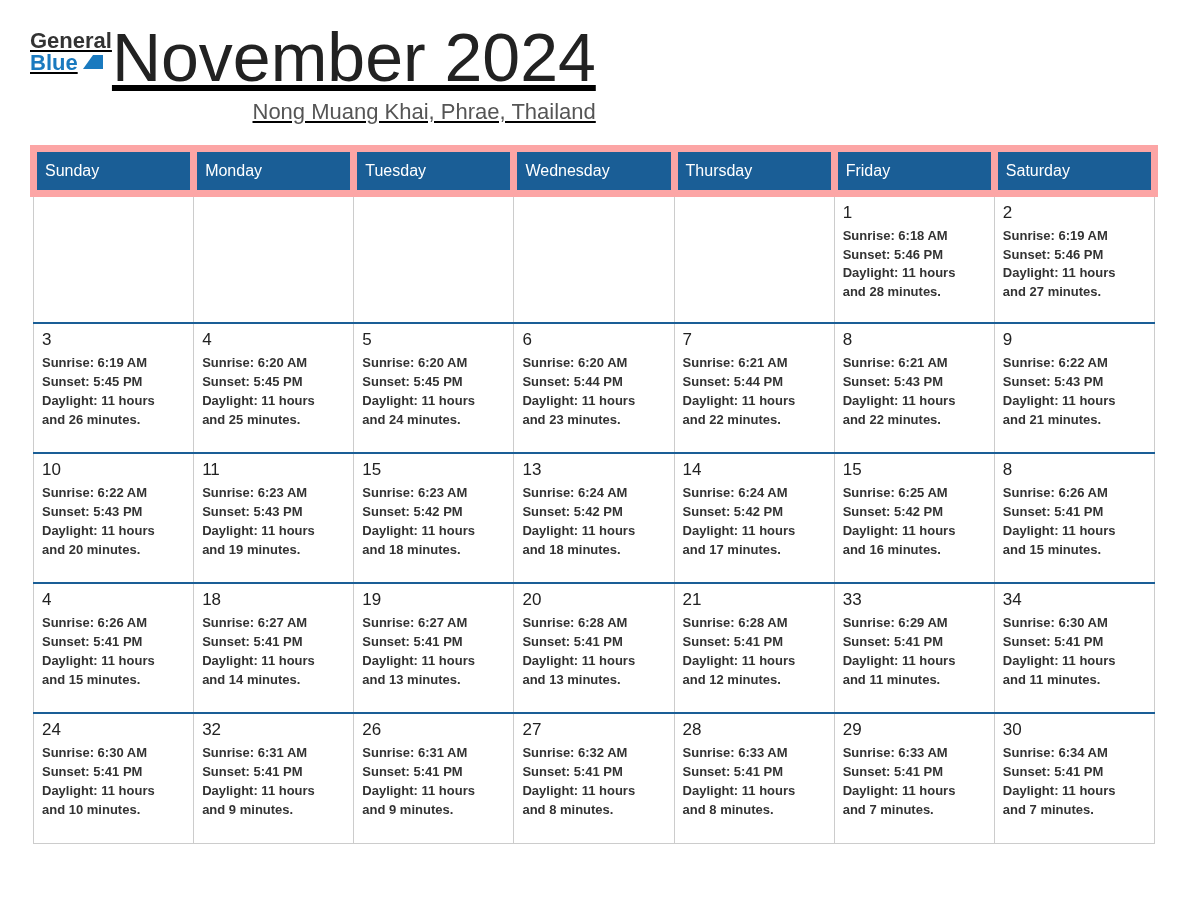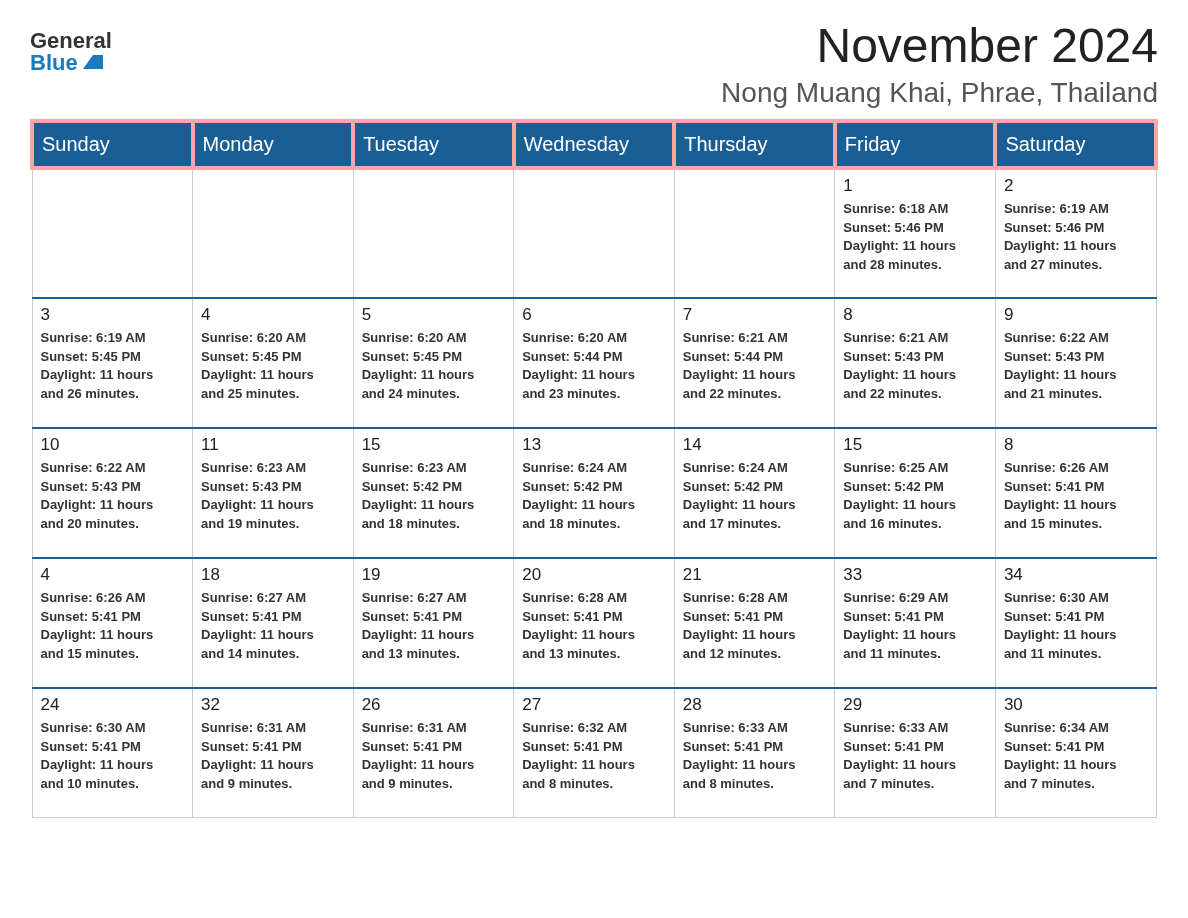--- a/index.html
+++ b/index.html
@@ -5,23 +5,24 @@
     * { margin: 0; padding: 0; box-sizing: border-box; }
     body {
       font-family: Arial, sans-serif;
       background: #fff;
       width: 1188px;
       min-height: 918px;
       padding: 20px 30px;
     }
     .header {
       display: flex;
-      justify-content: space-between;
+      justify-content: flex-start;
       align-items: flex-start;
-      margin-bottom: 10px;
+      margin-bottom: 20px;
+      text-decoration: underline;
     }
     .logo {
       display: flex;
       flex-direction: column;
       align-items: flex-start;
       padding-top: 10px;
     }
     .logo-general {
       font-size: 22px;
       font-weight: bold;
@@ -44,43 +45,43 @@
       border-right: 10px solid #1a7abf;
       border-bottom: 14px solid #1a7abf;
       display: inline-block;
       margin-left: 3px;
       margin-bottom: 2px;
     }
     .title-block {
       text-align: right;
     }
     .month-title {
-      font-size: 48px;
+      font-size: 68px;
       font-weight: normal;
       color: #222;
       line-height: 1.1;
     }
     .location {
-      font-size: 28px;
+      font-size: 22px;
       color: #555;
       margin-top: 4px;
     }
     .calendar {
       width: 100%;
       border-collapse: collapse;
       margin-top: 10px;
     }
     .calendar th {
       background-color: #1a5e96;
       color: #fff;
-      font-size: 20px;
+      font-size: 16px;
       font-weight: normal;
       padding: 10px 8px;
       text-align: left;
-      border: 4px solid #fca5a5;
+      border: 7px solid #fca5a5;
     }
     .calendar td {
       width: 14.28%;
       vertical-align: top;
       border: 1px solid #ccc;
       padding: 6px 8px;
       font-size: 13px;
       color: #333;
       min-height: 110px;
       height: 130px;

